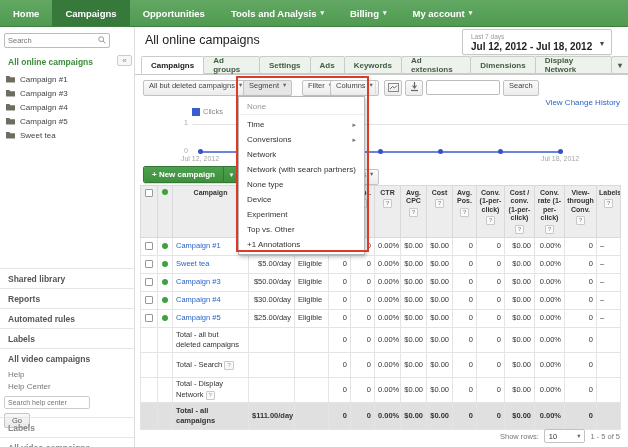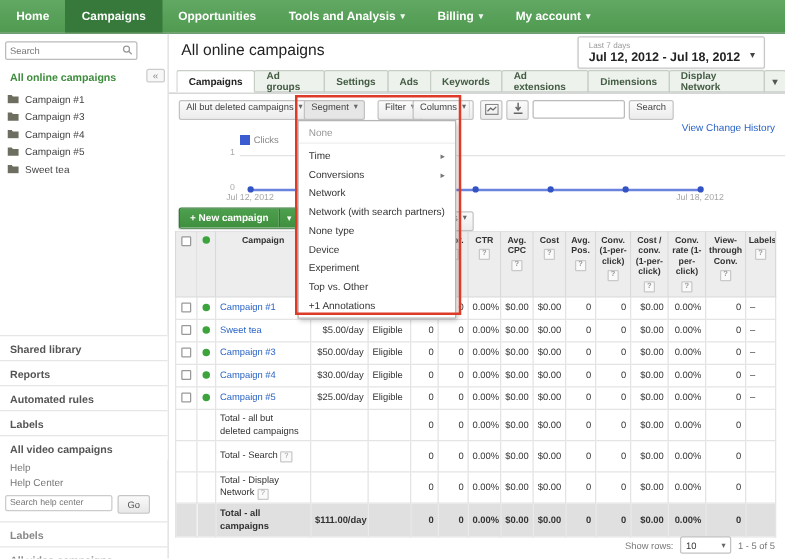--- a/index.html
+++ b/index.html
@@ -27,21 +27,21 @@
                   background:#f7f7f7; color:#888; font-size:8px; line-height:9px; text-align:center; cursor:pointer; }
   #all-campaigns-link { left:8px; top:57px; color:#3c8c3c; font-weight:bold; font-size:8.5px; cursor:pointer; }
   #campaign-tree { left:6px; top:72px; width:120px; }
   .tree-item { display:flex; align-items:center; gap:4px; height:14px; color:#444; font-size:8px; cursor:pointer; }
   .folder { display:inline-flex; width:10px; }
   #side-sections { left:0; top:268px; width:134px; }
   .side-section { padding:5px 8px 4px 8px; border-top:1px solid #e6e6e6; color:#555; font-weight:bold;
                   font-size:8.5px; cursor:pointer; background:#fff; }
   #help-block { left:8px; top:370px; width:120px; }
   .help-line { font-size:8px; color:#777; margin-bottom:3px; cursor:pointer; }
-  #help-search-row { left:4px; top:396px; width:126px; display:flex; gap:4px; }
+  #help-search-row { left:4px; top:396px; width:126px; display:flex; gap:4px;flex-direction:column; }
   #help-search-row input { width:86px; height:13px; border:1px solid #ccc; border-radius:2px; font-size:7px;
                            color:#999; padding:0 3px; font-family:"Liberation Sans",sans-serif; }
   #go-btn { width:26px; height:15px; background:linear-gradient(#fafafa,#e8e8e8); border:1px solid #c5c5c5;
             border-radius:2px; font-size:7.5px; color:#555; text-align:center; line-height:13px; cursor:pointer; }
   #side-footer { left:0; top:417px; width:134px; }
   .side-footer-item { padding:5px 8px 4px 8px; border-top:1px solid #e6e6e6; color:#888; font-weight:bold;
                       font-size:8.5px; }
 
   
   #page-title { left:145px; top:33px; font-size:12.5px; color:#222; }

